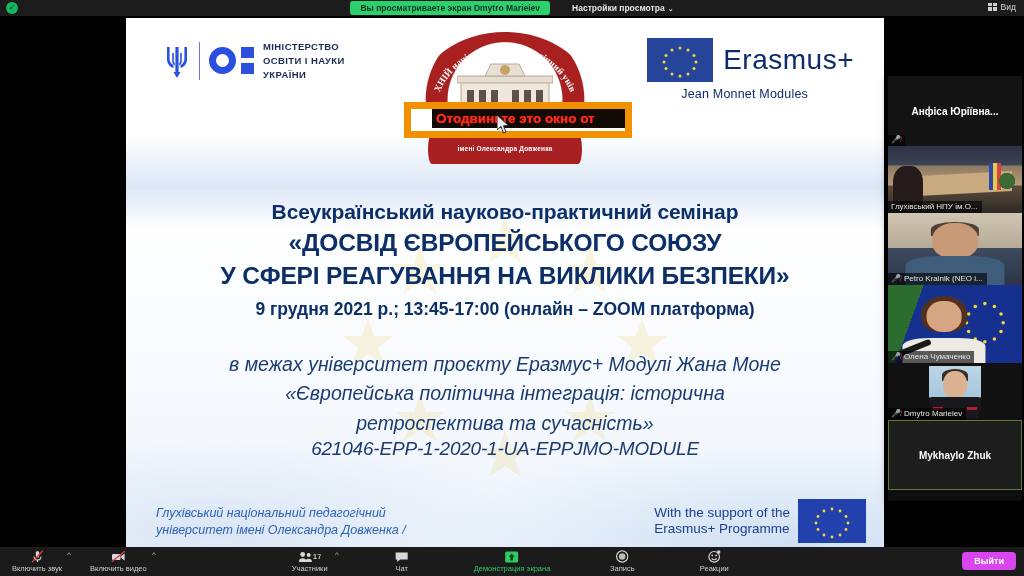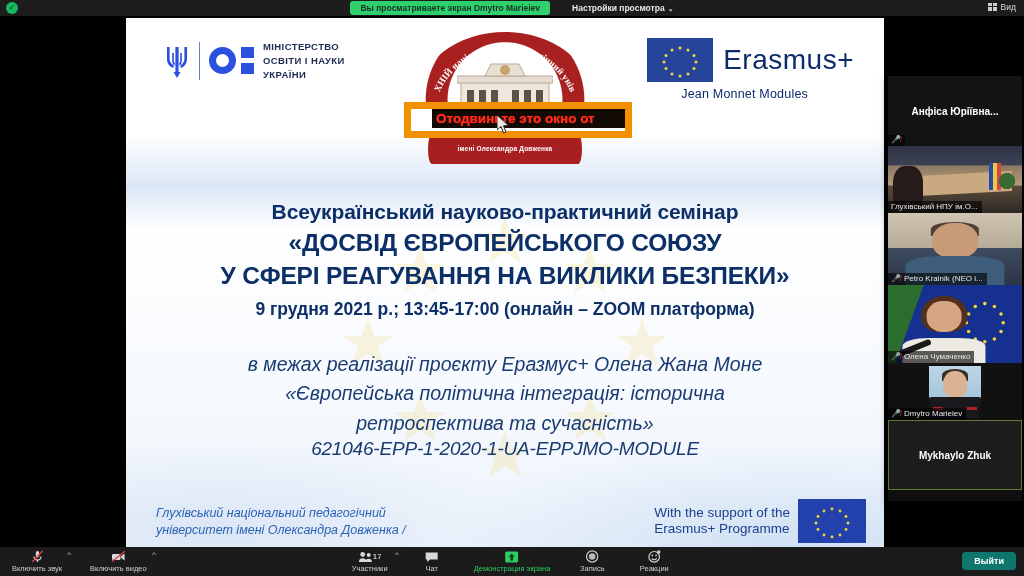--- a/index.html
+++ b/index.html
@@ -249,24 +249,24 @@
     color: #cfcfcf; min-width: 52px; height: 29px; padding: 0 6px;
   }
   .tb-item .ic { height: 13px; display: flex; align-items: flex-end; justify-content: center; }
   .tb-item .lb { font-size: 7.5px; margin-top: 1px; white-space: nowrap; }
   .tb-item.green .lb { color: #2ecb63; }
   .caret {
     position: absolute; right: -3px; top: 3px;
     color: #bdbdbd; font-size: 8px;
   }
   #tb-left { display: flex; align-items: center; margin-left: 6px; gap: 16px; }
-  #tb-center { position: absolute; left: 50%; transform: translateX(-50%); display: flex; align-items: center; gap: 10px; }
+  #tb-center { position: absolute; left: 50%; transform: translateX(-50%); display: flex; align-items: center; gap: 40px; }
   #leave-btn {
     position: absolute; right: 8px; top: 5px;
-    background: #0f766e; color: #fff;
+    background: #d946ef; color: #fff;
     font-size: 9px; font-weight: bold;
     padding: 4px 12px; border-radius: 4px;
   }
 </style>
 </head>
 <body>
 
 <div id="app">
 
   <div id="top-bar">
@@ -395,21 +395,21 @@
       </div>
 
       <div class="slide-title-block">
         <div class="st-line1">Всеукраїнський науково-практичний семінар</div>
         <div class="st-line2">«ДОСВІД ЄВРОПЕЙСЬКОГО СОЮЗУ</div>
         <div class="st-line3">У СФЕРІ РЕАГУВАННЯ НА ВИКЛИКИ БЕЗПЕКИ»</div>
         <div class="st-line4">9 грудня 2021 р.; 13:45-17:00 (онлайн – ZOOM платформа)</div>
       </div>
 
       <div class="slide-italic-block">
-        <div class="si-line">в межах реалізації проєкту Еразмус+ Олена Жана Моне</div>
+        <div class="si-line">в межах університет проєкту Еразмус+ Модулі Жана Моне</div>
         <div class="si-line">«Європейська політична інтеграція: історична</div>
         <div class="si-line">ретроспектива та сучасність»</div>
         <div class="si-code">621046-EPP-1-2020-1-UA-EPPJMO-MODULE</div>
       </div>
 
       <div id="slide-footer-left">
         <div>Глухівський національний педагогічний</div>
         <div>університет імені Олександра Довженка /</div>
       </div>
 

